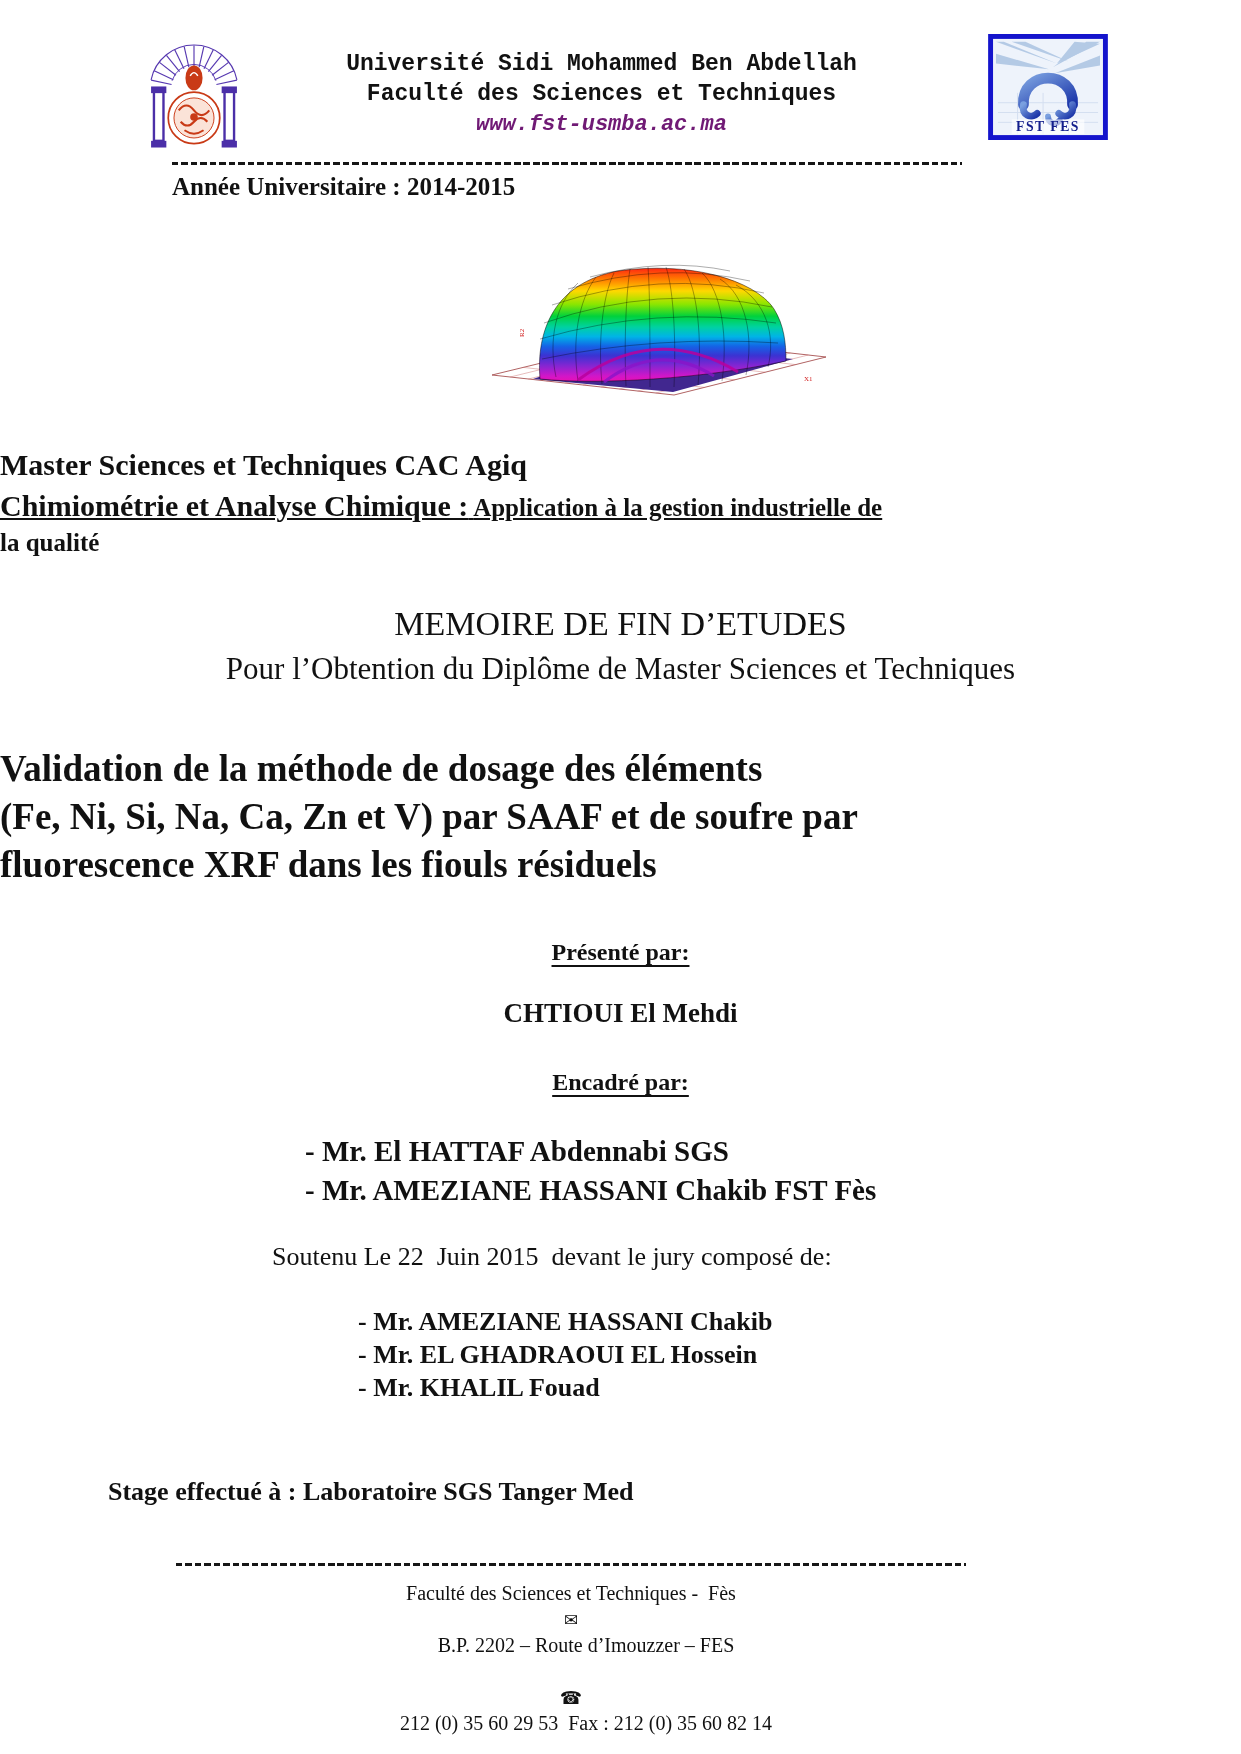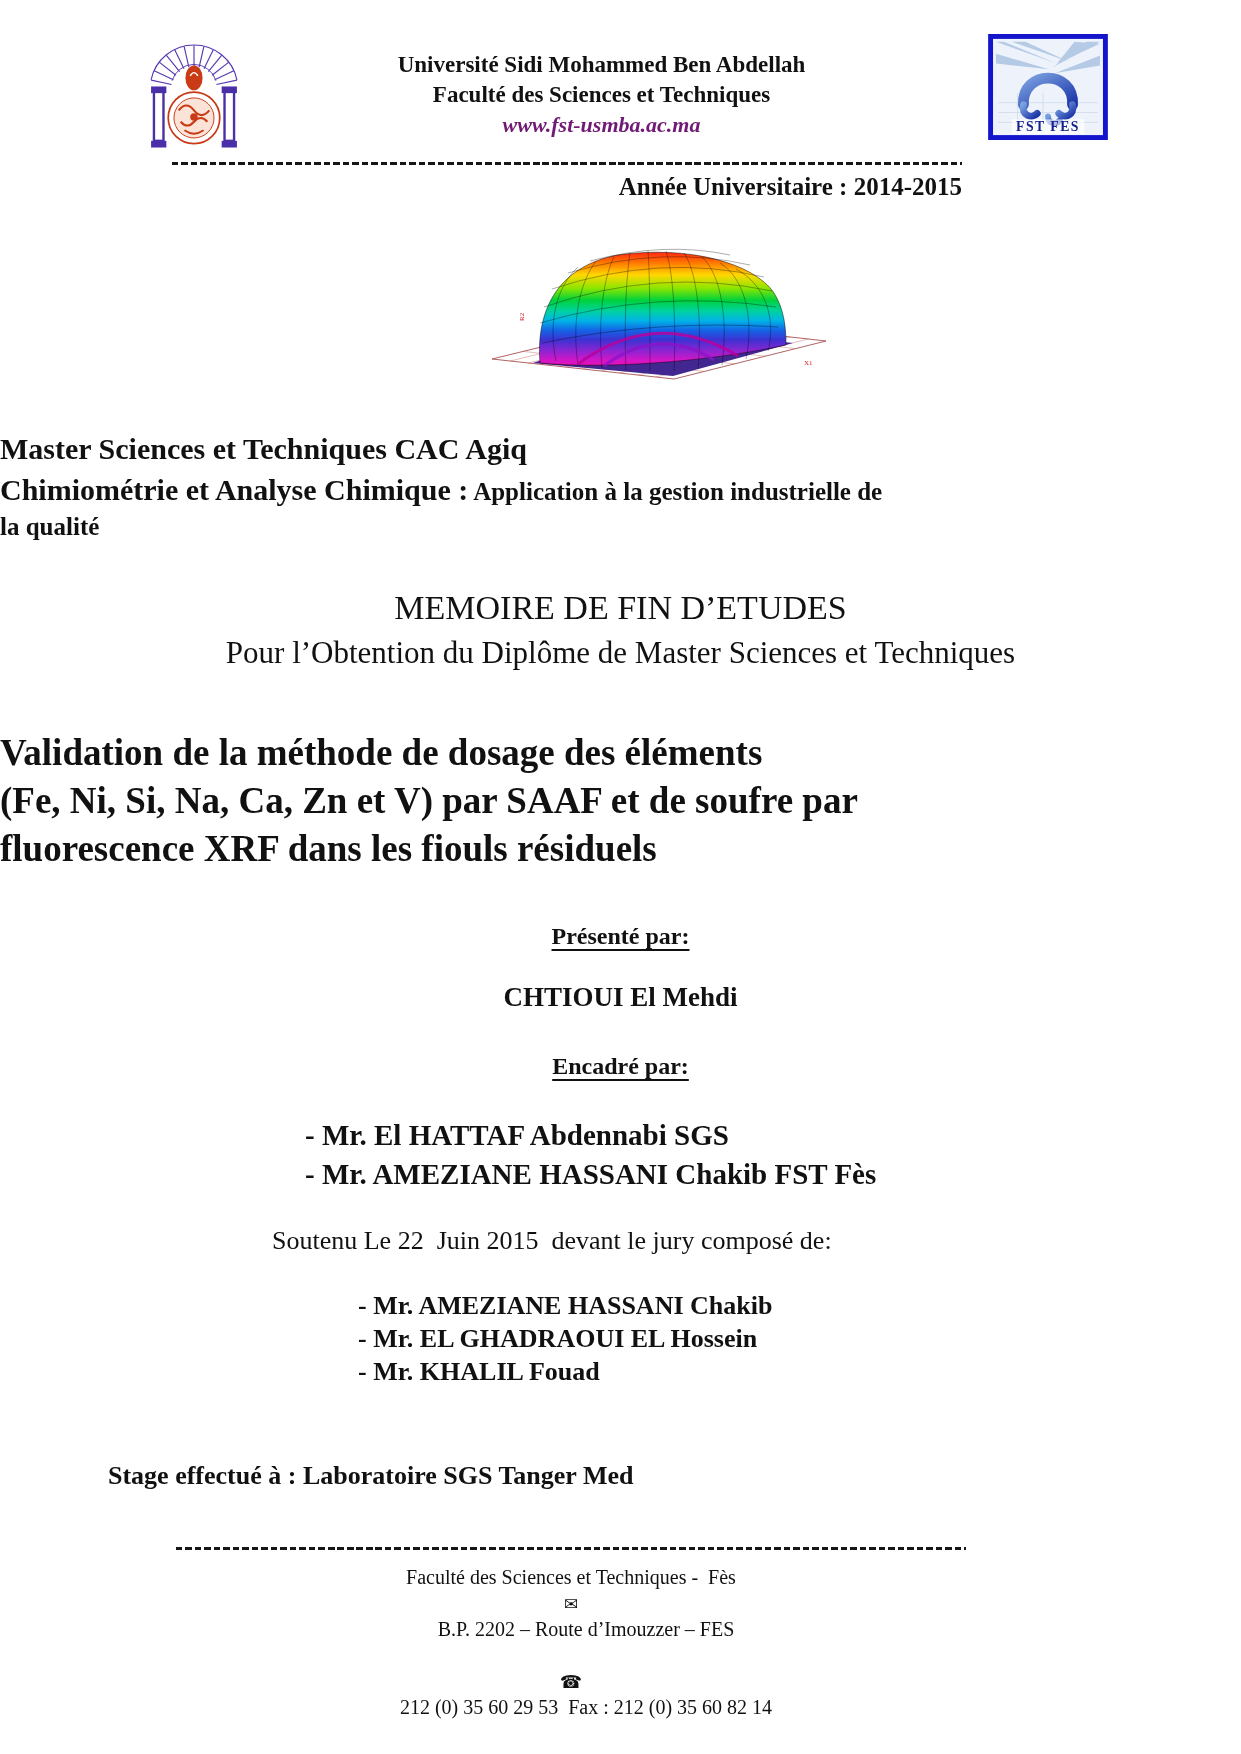--- a/index.html
+++ b/index.html
@@ -2,33 +2,33 @@
 <html lang="fr"><head>
 <meta charset="utf-8">
 <style>
   html,body{margin:0;padding:0;background:#ffffff;}
   .page{
     position:relative;width:1241px;height:1754px;margin:0 auto;background:#fff;
     font-family:"Liberation Serif","DejaVu Serif",serif;color:#111;overflow:hidden;
   }
   
   .header{display:flex;align-items:flex-start;padding:34px 132px 0 138px;}
-  .header-center{flex:1;text-align:center;padding-top:16px;padding-right:34px;}
+  .header-center{flex:1;text-align:center;padding-top:16px;padding-right:34px;font-family:Liberation Mono, monospace;}
   .hdr-line{font-weight:bold;font-size:23px;line-height:1.3;}
   .hdr-site{font-weight:bold;font-style:italic;font-size:22px;line-height:1.35;color:#701a75;}
   .dash{height:3px;background:repeating-linear-gradient(90deg,#161616 0 6.5px,transparent 6.5px 9.5px);}
   .dash-top{width:790px;margin:4px 0 0 172px;}
   .dash-bottom{width:790px;margin:56px 0 0 176px;}
-  .year{width:790px;margin:8px 0 0 172px;text-align:right;font-weight:bold;font-size:25px;}
+  .year{width:790px;margin:8px 0 16px 172px;text-align:left;font-weight:bold;font-size:25px;}
   
   .figure{width:360px;height:160px;margin:22px 0 0 478px;}
   
   .program{margin-top:42px;text-align:left;font-weight:bold;}
   .program-l1{font-size:30px;line-height:1.35;}
-  .program-l2{font-size:25px;line-height:1.35;}
+  .program-l2{font-size:25px;line-height:1.35;text-decoration:underline;}
   .program-l2 .big{font-size:30px;}
   .program-l3{font-size:25px;line-height:1.35;}
   .memoire{margin-top:40px;text-align:center;}
   .memoire-l1{font-size:34px;line-height:1.4;}
   .memoire-l2{font-size:31px;line-height:1.4;}
   .thesis{margin-top:54px;text-align:left;font-weight:bold;font-size:37px;line-height:1.3;}
   .label-underline{margin-top:50px;text-align:center;}
   .label-underline span{font-weight:bold;font-size:24px;text-decoration:underline;text-underline-offset:5px;text-decoration-thickness:2px;margin-top:13px;}
   .candidate{margin-top:32px;text-align:center;font-weight:bold;font-size:27px;}
   .encadre{margin-top:40px;}

